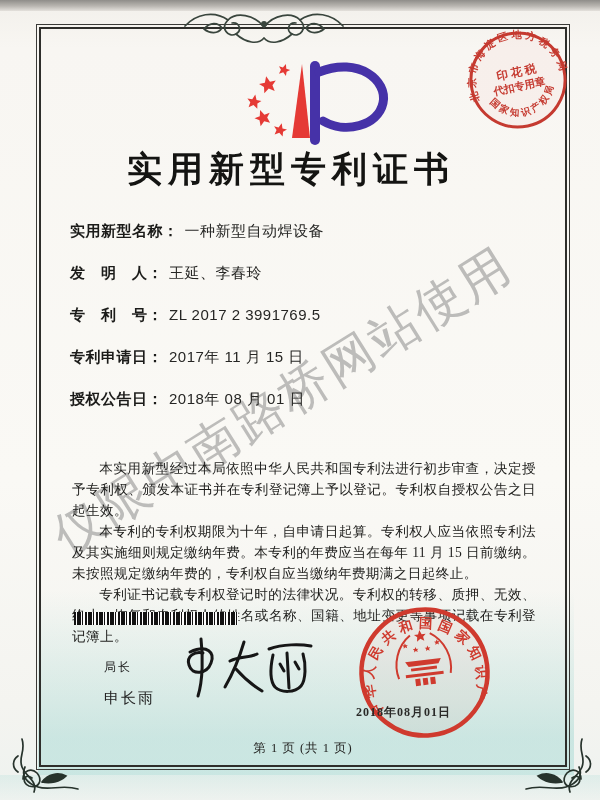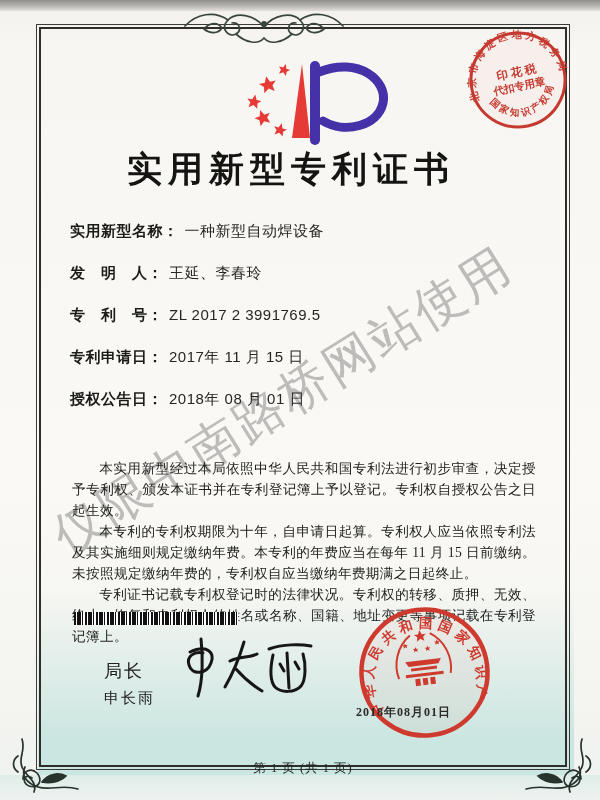--- a/index.html
+++ b/index.html
@@ -42,32 +42,32 @@
   .body-text { position:absolute; left:72px; top:458px; width:464px;
     font-size:13.6px; line-height:21px; text-align:justify; color:#1d1d1b; letter-spacing:0.4px; }
   .body-text p { text-indent:2em; }
 
   .barcode { position:absolute; left:74px; top:612px; width:164px; height:13px;
     background:repeating-linear-gradient(90deg,
       #121212 0px,#121212 1.5px,#fdfdfd 1.5px,#fdfdfd 3px,
       #121212 3px,#121212 6.5px,#fdfdfd 6.5px,#fdfdfd 7.5px,
       #121212 7.5px,#121212 8.5px,#fdfdfd 8.5px,#fdfdfd 11px); }
 
-  .signer-title { position:absolute; left:104px; top:659px; font-size:18px; color:#222;
+  .signer-title { position:absolute; left:104px; top:659px; font-size:12px; color:#222;
     font-family:"Liberation Sans","DejaVu Sans",sans-serif; letter-spacing:2px; }
   .signer-name  { position:absolute; left:104px; top:689px; font-size:15px; color:#222;
     font-family:Liberation Serif, serif; letter-spacing:2px; }
   .signature { position:absolute; left:168px; top:630px; }
 
   .seal { position:absolute; left:352px; top:600px; transform:rotate(-7deg); }
   .seal-date { position:absolute; left:356px; top:704px; font-size:12px; color:#2a2a28;
     letter-spacing:1px; font-weight:600; }
 
   .footer { position:absolute; left:36px; width:534px; top:740px; text-align:center;
-    font-size:12.5px; color:#232321; letter-spacing:1px;margin-top:20px; }
+    font-size:12.5px; color:#232321; letter-spacing:1px; }
 
   .watermark { position:absolute; left:58px; top:516px; font-size:50px; line-height:1;
     color:rgba(128,128,128,0.50); white-space:nowrap; letter-spacing:3px;
     transform:rotate(-32deg); transform-origin:0 50%;
     font-family:"Liberation Sans","DejaVu Sans",sans-serif; font-weight:400; }
 
   .tax-stamp { position:absolute; left:462px; top:24px; transform:rotate(-12deg); }
 
   svg text { font-family:"Liberation Serif","DejaVu Serif",serif; }
 </style>

